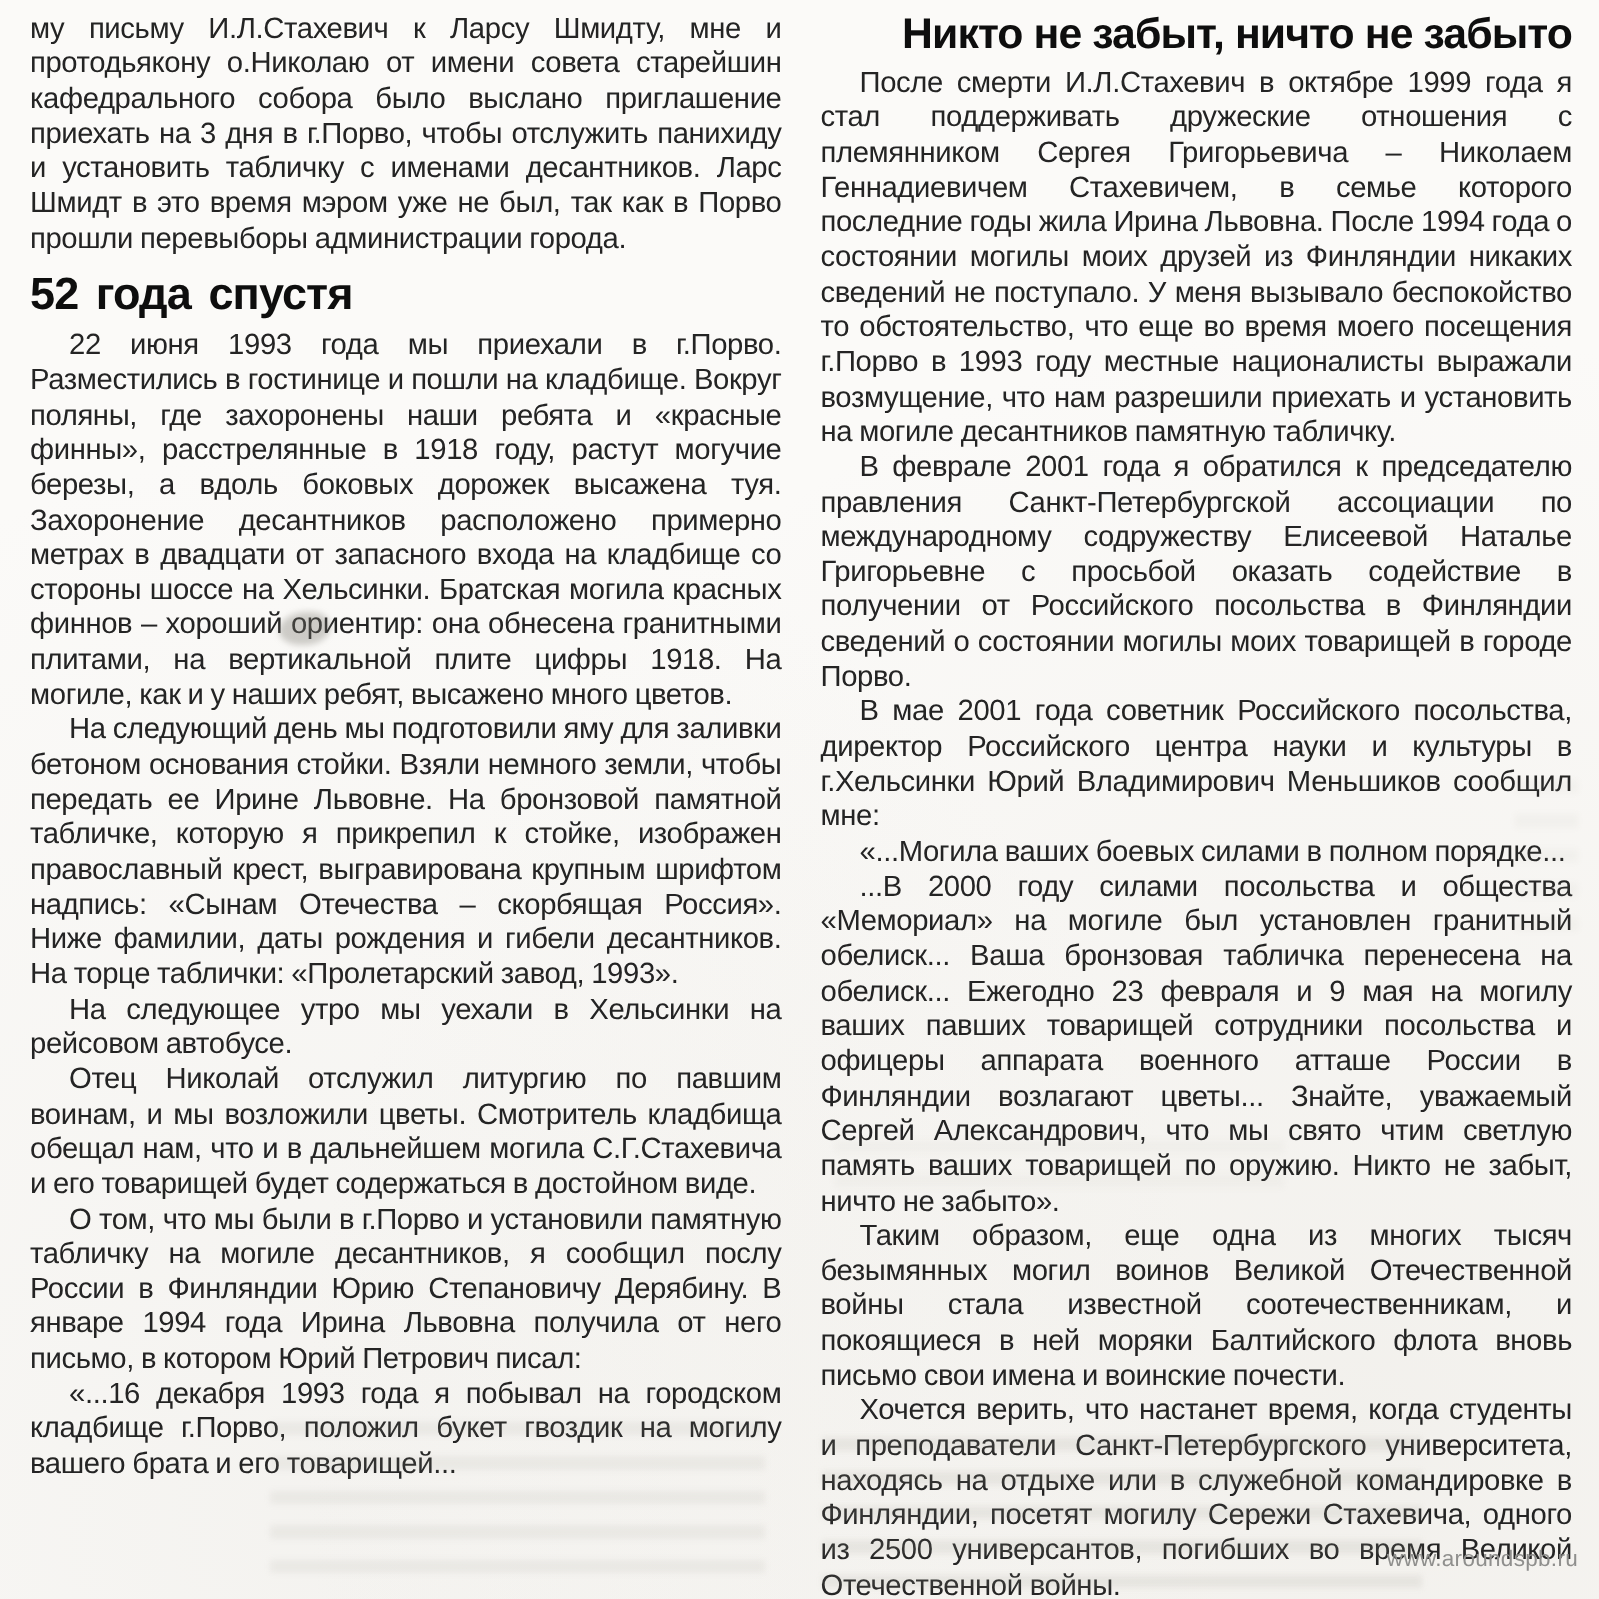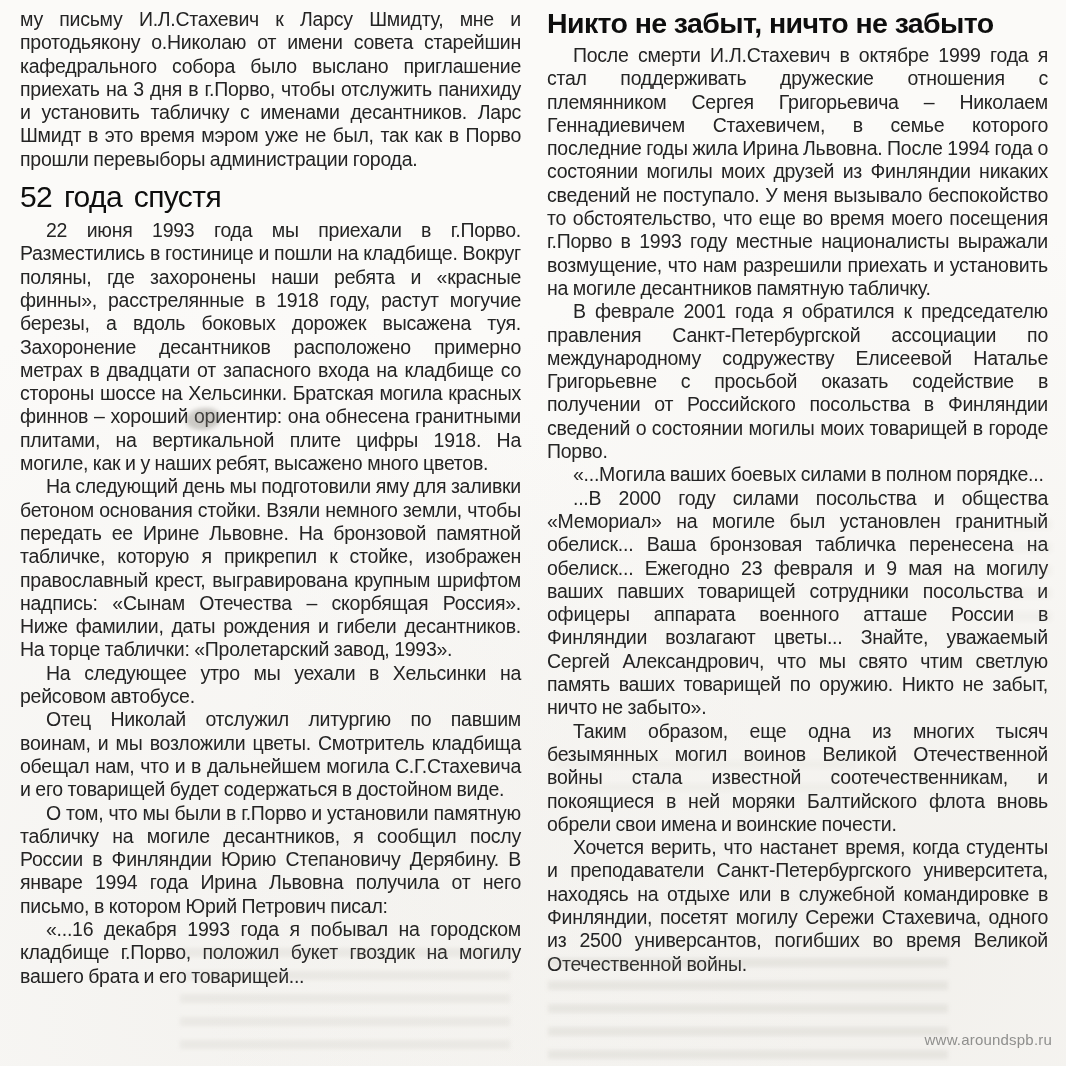--- a/index.html
+++ b/index.html
@@ -36,33 +36,34 @@
     text-align: justify;
     text-indent: 26px;
     letter-spacing: -0.25px;
     word-spacing: -0.5px;
   }
   p.body.noindent { text-indent: 0; }
   h2.sec-heading {
     margin: 10px 0 6px 0;
     font-size: 30px;
     line-height: 32px;
-    font-weight: 400;
+    font-weight: 700;
     letter-spacing: -0.6px;
     color: #0e0e0e;
     word-spacing: 4px;
   }
   h1.art-heading {
     margin: 0 0 5px 0;
     font-size: 28.5px;
     line-height: 31px;
     font-weight: 700;
     letter-spacing: -0.6px;
     color: #0e0e0e;
     white-space: nowrap;
+    text-align: right;
   }
   .watermark {
     position: absolute;
     right: 14px;
     bottom: 18px;
     font-size: 15px;
     color: #8f8f8d;
     letter-spacing: 0.2px;
   }
   
@@ -103,23 +104,24 @@
       <p class="body">На следующее утро мы уехали в Хельсинки на рейсовом автобусе.</p>
       <p class="body">Отец Николай отслужил литургию по павшим воинам, и мы возложили цветы. Смотритель кладбища обещал нам, что и в дальнейшем могила С.Г.Стахевича и его товарищей будет содержаться в достойном виде.</p>
       <p class="body">О том, что мы были в г.Порво и установили памятную табличку на могиле десантников, я сообщил послу России в Финляндии Юрию Степановичу Дерябину. В январе 1994 года Ирина Львовна получила от него письмо, в котором Юрий Петрович писал:</p>
       <p class="body">«...16 декабря 1993 года я побывал на городском кладбище г.Порво, положил букет гвоздик на могилу вашего брата и его товарищей...</p>
     </div>
 
     <div class="col">
       <h1 class="art-heading">Никто не забыт, ничто не забыто</h1>
       <p class="body">После смерти И.Л.Стахевич в октябре 1999 года я стал поддерживать дружеские отношения с племянником Сергея Григорьевича – Николаем Геннадиевичем Стахевичем, в семье которого последние годы жила Ирина Львовна. После 1994 года о состоянии могилы моих друзей из Финляндии никаких сведений не поступало. У меня вызывало беспокойство то обстоятельство, что еще во время моего посещения г.Порво в 1993 году местные националисты выражали возмущение, что нам разрешили приехать и установить на могиле десантников памятную табличку.</p>
       <p class="body">В феврале 2001 года я обратился к председателю правления Санкт-Петербургской ассоциации по международному содружеству Елисеевой Наталье Григорьевне с просьбой оказать содействие в получении от Российского посольства в Финляндии сведений о состоянии могилы моих товарищей в городе Порво.</p>
+      <p class="body">В мае 2001 года советник Российского посольства, директор Российского центра науки и культуры в г.Хельсинки Юрий Владимирович Меньшиков сообщил мне:</p>
       <p class="body">«...Могила ваших боевых силами в полном порядке...</p>
       <p class="body">...В 2000 году силами посольства и общества «Мемориал» на могиле был установлен гранитный обелиск... Ваша бронзовая табличка перенесена на обелиск... Ежегодно 23 февраля и 9 мая на могилу ваших павших товарищей сотрудники посольства и офицеры аппарата военного атташе России в Финляндии возлагают цветы... Знайте, уважаемый Сергей Александрович, что мы свято чтим светлую память ваших товарищей по оружию. Никто не забыт, ничто не забыто».</p>
-      <p class="body">Таким образом, еще одна из многих тысяч безымянных могил воинов Великой Отечественной войны стала известной соотечественникам, и покоящиеся в ней моряки Балтийского флота вновь обрели свои имена и воинские почести.</p>
+      <p class="body">Таким образом, еще одна из многих тысяч безымянных могил воинов Великой Отечественной войны стала известной соотечественникам, и покоящиеся в ней моряки Балтийского флота вновь письмо свои имена и воинские почести.</p>
       <p class="body">Хочется верить, что настанет время, когда студенты и преподаватели Санкт-Петербургского университета, находясь на отдыхе или в служебной командировке в Финляндии, посетят могилу Сережи Стахевича, одного из 2500 универсантов, погибших во время Великой Отечественной войны.</p>
 
     </div>
 
   </div>
 
   <div class="ghost ghost-1"></div>
   <div class="ghost ghost-2"></div>
   <div class="ghost ghost-3"></div>
   <div class="ghost ghost-4"></div>

